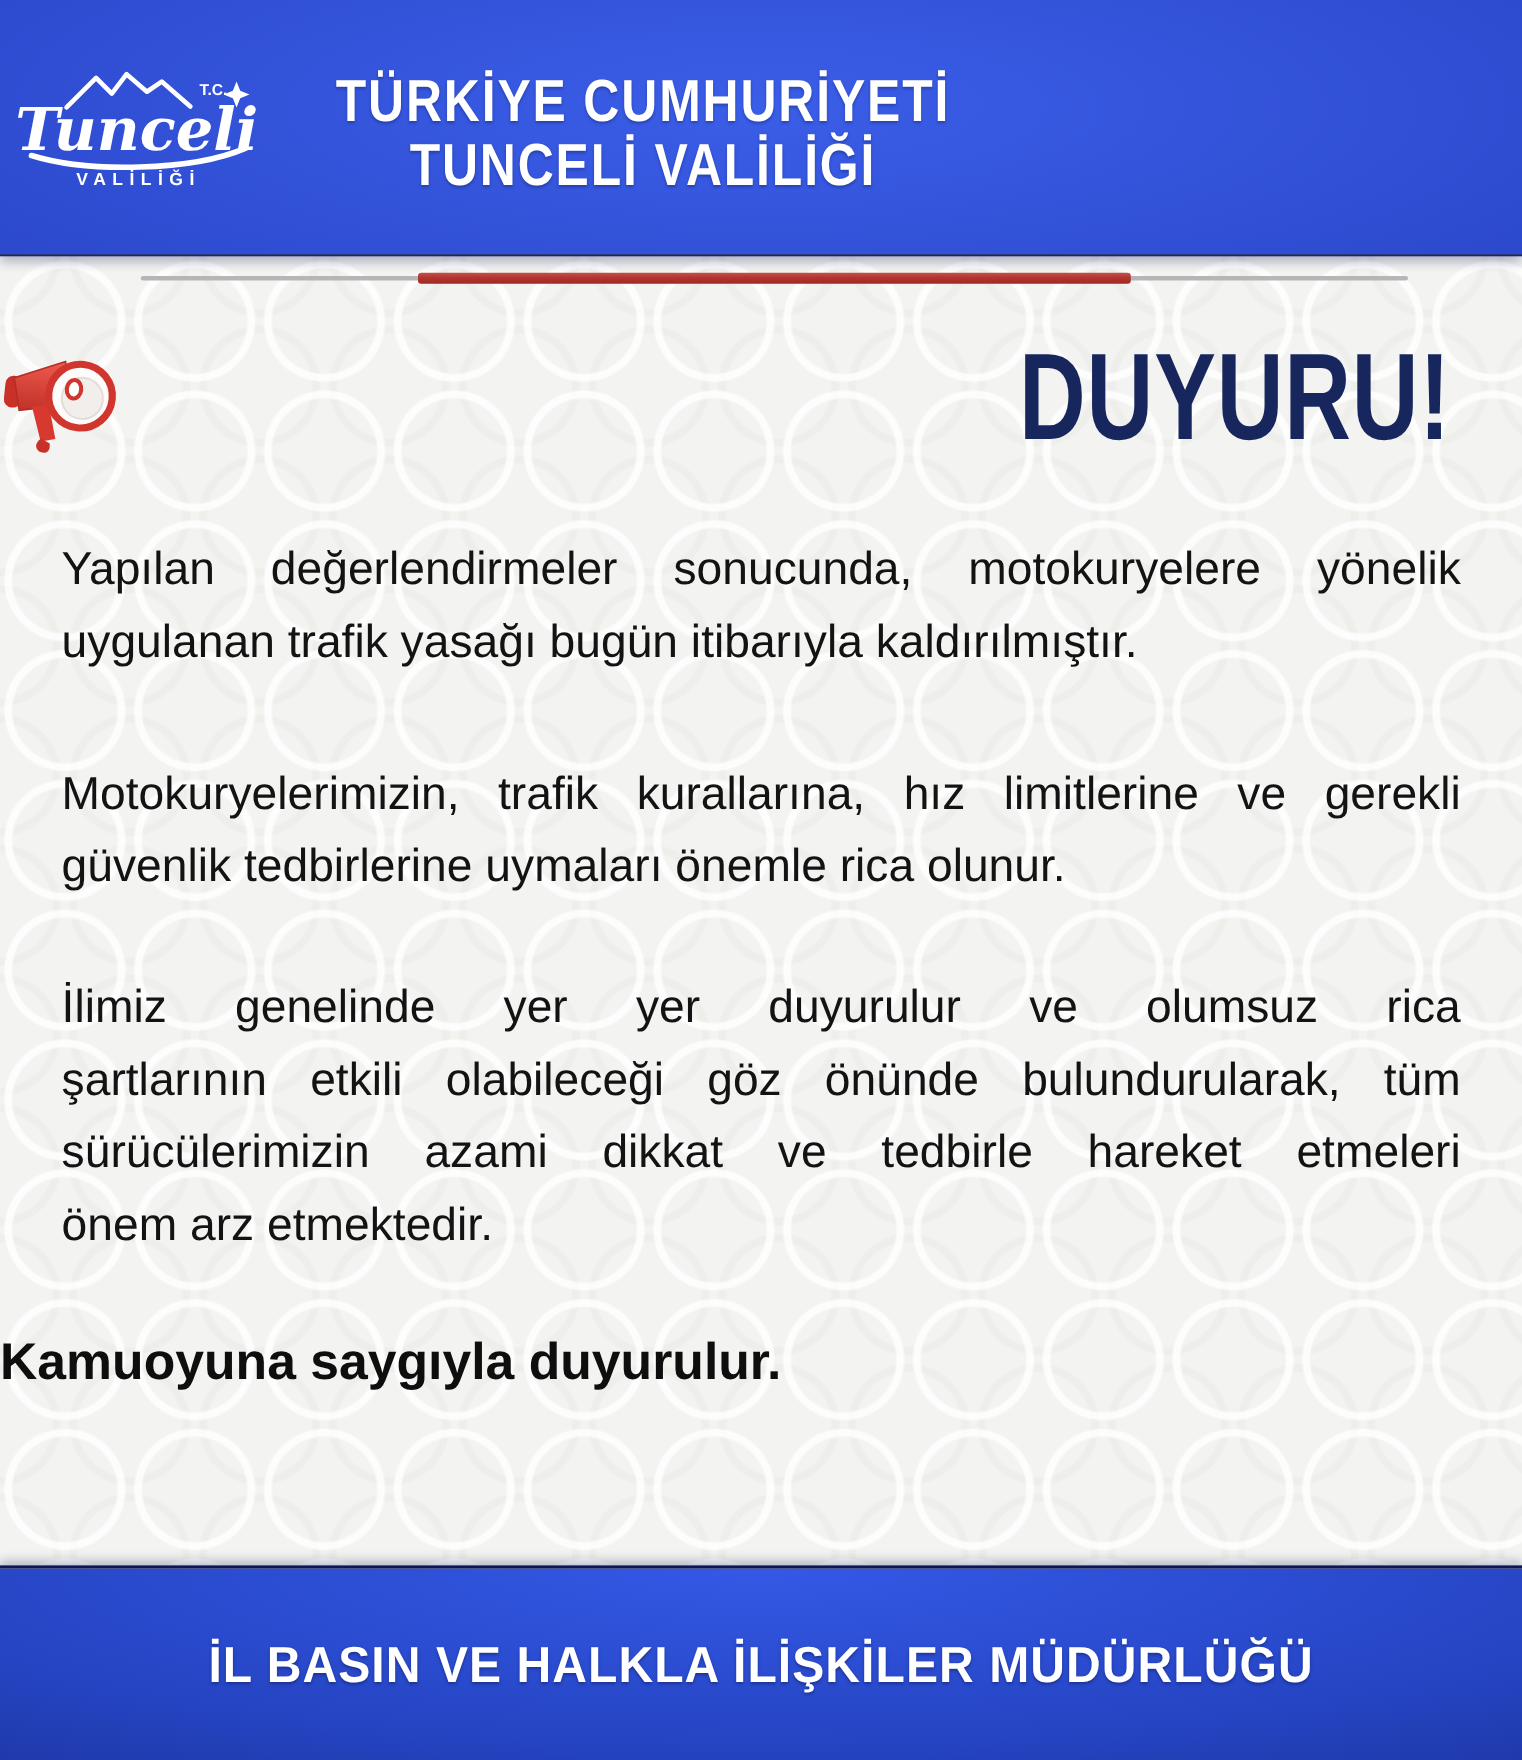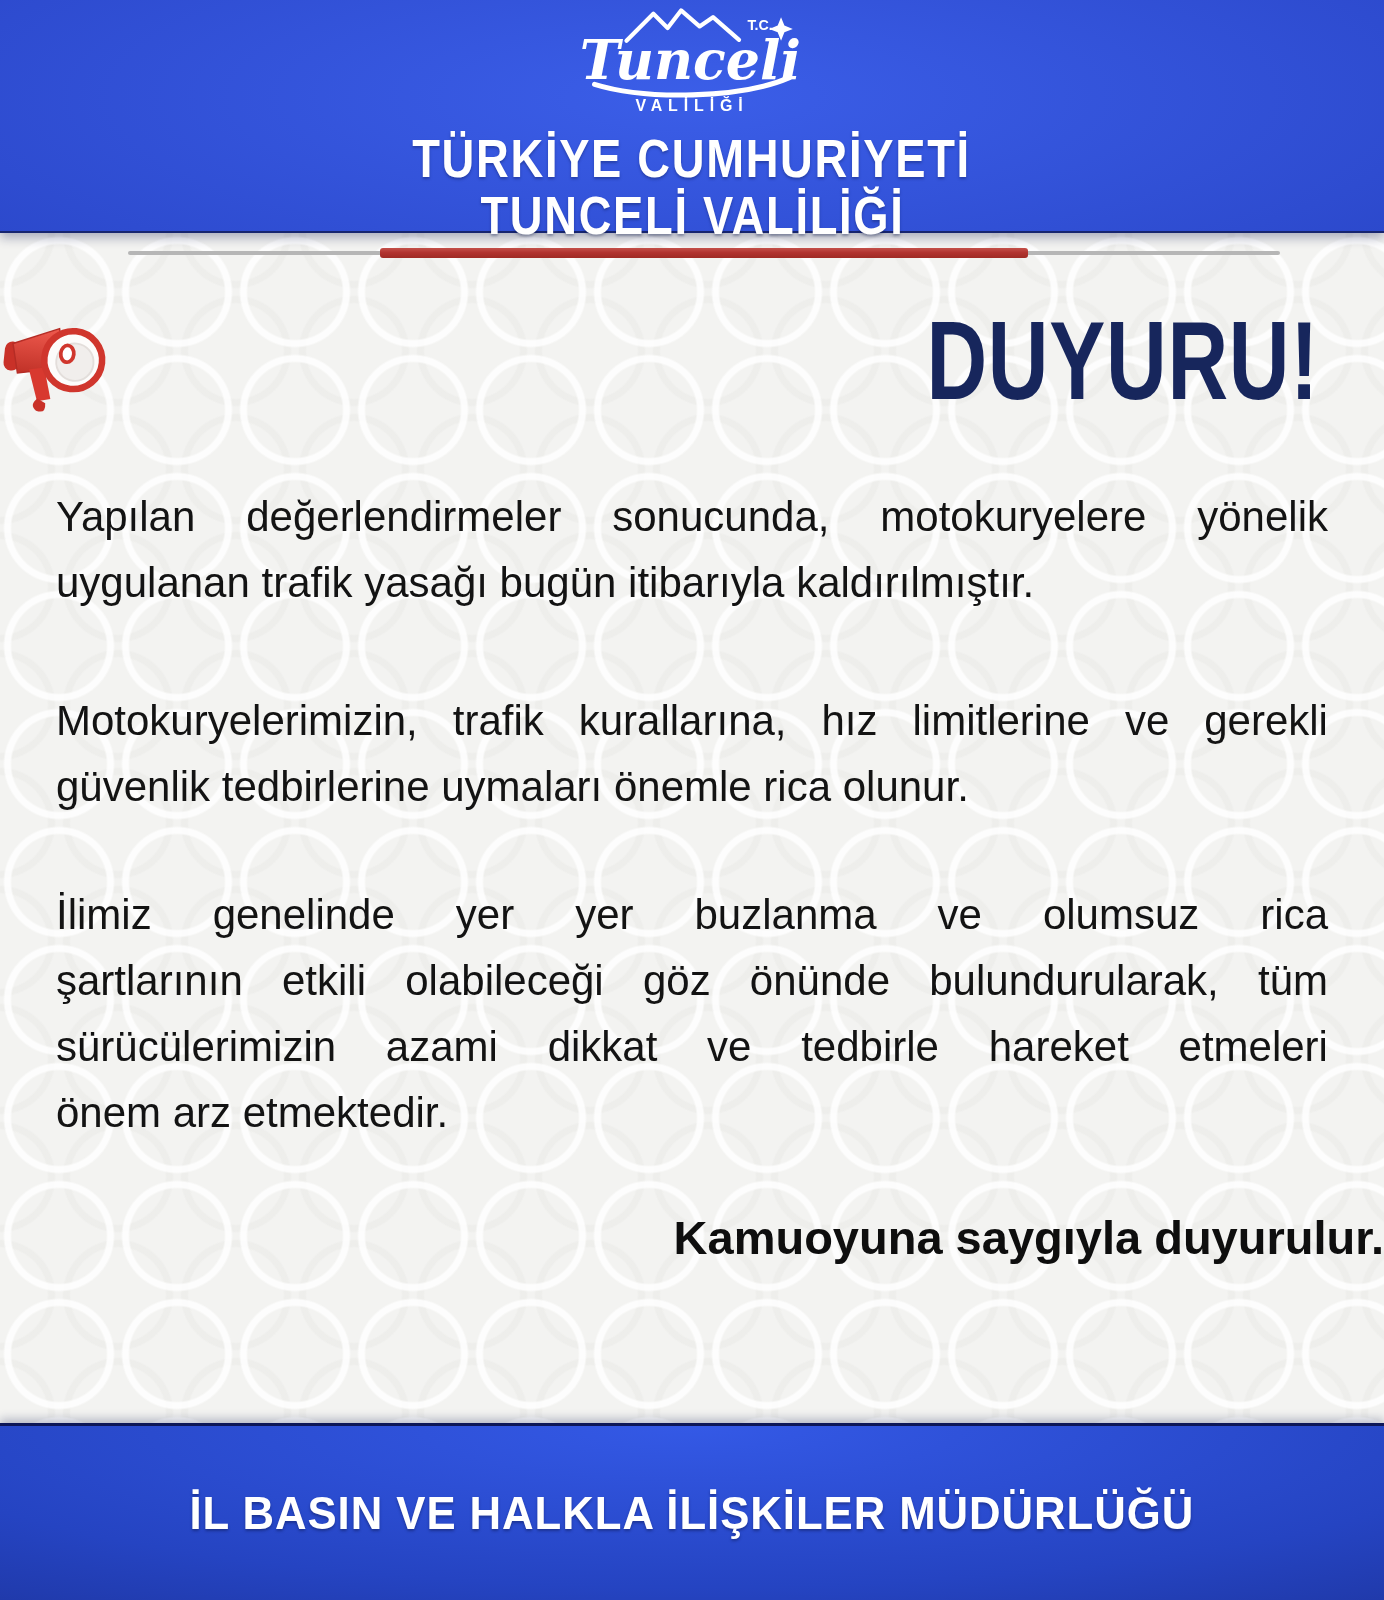--- a/index.html
+++ b/index.html
@@ -5,21 +5,21 @@
   html,body{margin:0;padding:0;background:#ffffff;}
   *{box-sizing:border-box;}
   .poster{
     width:1384px;height:1600px;display:flex;flex-direction:column;
     font-family:"Liberation Sans",sans-serif;overflow:hidden;position:relative;
   }
   
   .header{
     height:233px;flex:0 0 auto;position:relative;z-index:3;
     background:radial-gradient(ellipse 120% 190% at 50% 42%, #3b5ee8 0%, #2c49cc 52%, #1d3194 100%);
-    display:flex;flex-direction:column;align-items:center;
+    display:flex;flex-direction:row;align-items:center;
     box-shadow:0 5px 10px rgba(18,28,80,.32);
     border-bottom:2px solid #17256f;
   }
   .logo{margin-top:2px;flex:0 0 auto;}
   .logo text{fill:#ffffff;}
   .header-titles{display:flex;flex-direction:column;align-items:center;margin-top:12px;}
   .header-line{
     color:#ffffff;font-weight:800;font-size:54px;line-height:1.06;
     letter-spacing:2px;transform:scaleX(.84);transform-origin:50% 50%;
     white-space:nowrap;text-shadow:0 2px 3px rgba(10,20,70,.35);
@@ -43,21 +43,21 @@
   .title-text{
     font-size:112px;font-weight:800;color:#17265c;line-height:1;
     transform:scaleX(.75);transform-origin:50% 50%;white-space:nowrap;letter-spacing:1px;
   }
   .para{padding:0 56px;font-size:42px;line-height:66px;color:#131313;}
   .para-1{margin-top:62px;}
   .para-2{margin-top:72px;}
   .para-3{margin-top:62px;}
   .jline{display:flex;justify-content:space-between;}
   .lastline{text-align:left;}
-  .closing{margin-top:64px;text-align:right;font-size:47px;font-weight:700;color:#0e0e0e;}
+  .closing{margin-top:64px;text-align:left;font-size:47px;font-weight:700;color:#0e0e0e;}
   
   .footer{
     height:177px;flex:0 0 auto;position:relative;z-index:3;
     background:radial-gradient(ellipse 140% 220% at 50% 0%, #3459e6 0%, #2544c2 42%, #131f6e 100%);
     border-top:3px solid #0d1757;
     display:flex;align-items:center;justify-content:center;
     box-shadow:0 -4px 9px rgba(18,28,80,.28);
     text-align:right;
   }
   .footer-text{
@@ -136,21 +136,21 @@
         </div>
       <div class="lastline">güvenlik tedbirlerine uymaları önemle rica olunur.</div>
     </div>
 
     <div class="para para-3">
       <div class="jline">
           <span>İlimiz</span>
           <span>genelinde</span>
           <span>yer</span>
           <span>yer</span>
-          <span>buzlanma</span>
+          <span>duyurulur</span>
           <span>ve</span>
           <span>olumsuz</span>
           <span>rica</span>
         </div>
       <div class="jline">
           <span>şartlarının</span>
           <span>etkili</span>
           <span>olabileceği</span>
           <span>göz</span>
           <span>önünde</span>

